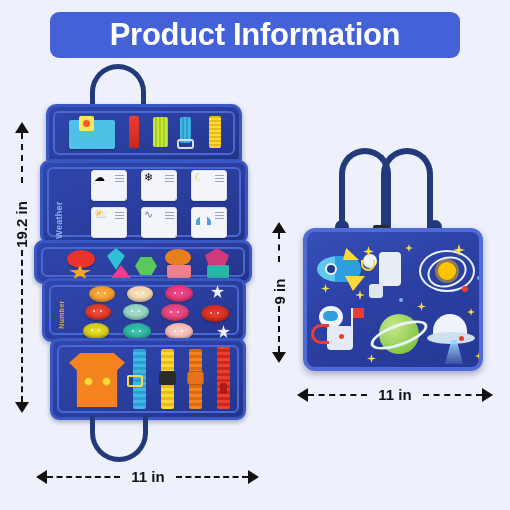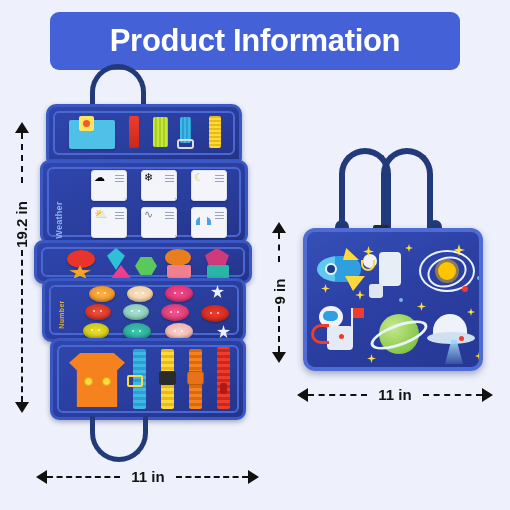--- a/index.html
+++ b/index.html
@@ -12,21 +12,21 @@
     overflow: hidden;
     position: relative;
   }
 
   #page { position: relative; width: 510px; height: 510px; }
 
   
   .title-banner {
     position: absolute;
     left: 50px; top: 12px;
-    width: 410px; height: 58px;
+    width: 410px; height: 46px;
     background: #4461d8;
     border-radius: 9px;
     display: flex; align-items: center; justify-content: center;
   }
   .title-banner .title-text {
     color: #ffffff;
     font-size: 31px;
     font-weight: bold;
     letter-spacing: -0.3px;
     white-space: nowrap;

